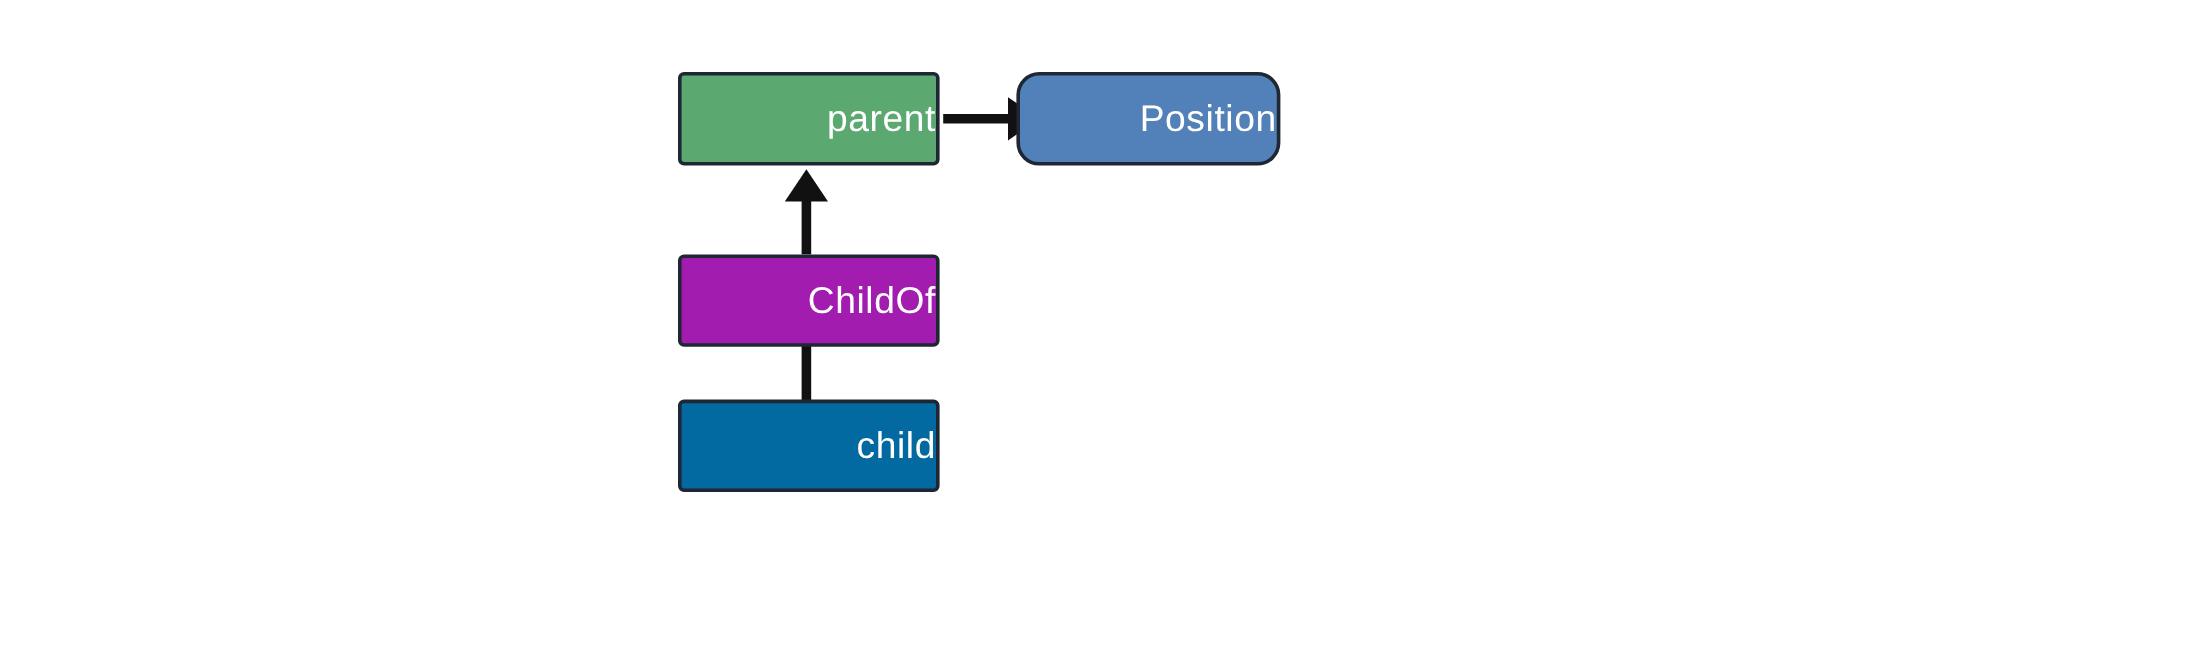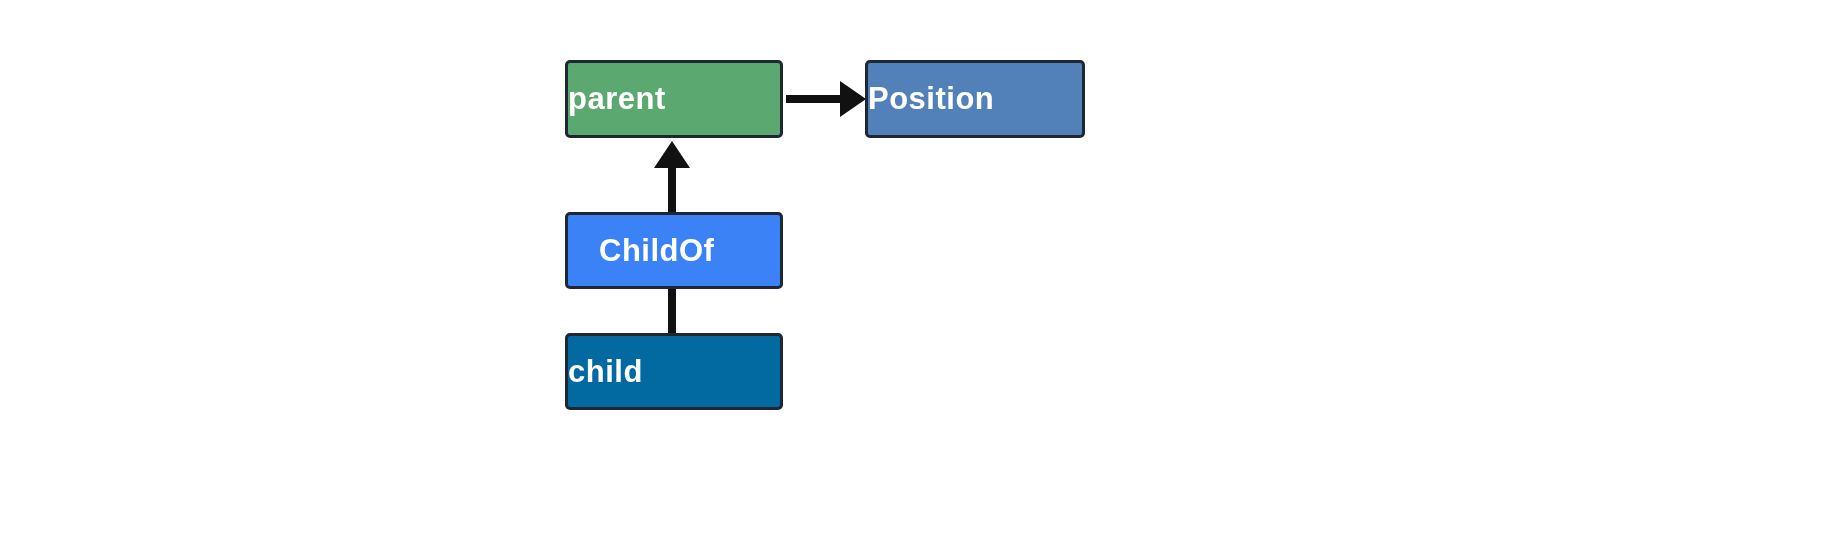--- a/index.html
+++ b/index.html
@@ -16,31 +16,31 @@
   .canvas {
     position: relative;
     width: 1830px;
     height: 548px;
     background: #ffffff;
   }
   .node {
     position: absolute;
     display: flex;
     align-items: center;
-    justify-content: flex-start;
+    justify-content: flex-end;
     border: 3px solid #1e2733;
     border-radius: 5px;
     color: #ffffff;
     font-size: 31px;
-    font-weight: 700;
+    font-weight: 400;
     box-sizing: border-box;
     letter-spacing: 0.5px;
   }
   #node-parent   { left: 565px; top: 60px;  width: 218px; height: 78px; }
-  #node-position { left: 865px; top: 60px;  width: 220px; height: 78px; }
+  #node-position { left: 847px; top: 60px;  width: 220px; height: 78px; border-radius: 19px; }
   #node-childof  { left: 565px; top: 212px; width: 218px; height: 77px; }
   #node-child    { left: 565px; top: 333px; width: 218px; height: 77px; }
   svg.edges {
     position: absolute;
     left: 0;
     top: 0;
     width: 1830px;
     height: 548px;
     pointer-events: none;
   }
@@ -68,21 +68,21 @@
   </svg>
 
   <div class="node" id="node-parent" style="background-color: rgb(91, 168, 112);">
     <span>parent</span>
   </div>
 
   <div class="node" id="node-position" style="background-color: rgb(81, 129, 184);">
     <span>Position</span>
   </div>
 
-  <div class="node" id="node-childof" style="background-color: #3b82f6; padding-left: 31px;">
+  <div class="node" id="node-childof" style="background-color: #a21caf; padding-left: 31px;">
     <span>ChildOf</span>
   </div>
 
   <div class="node" id="node-child" style="background-color: #0369a1;">
     <span>child</span>
   </div>
 
 </div>
 
 </body></html>

